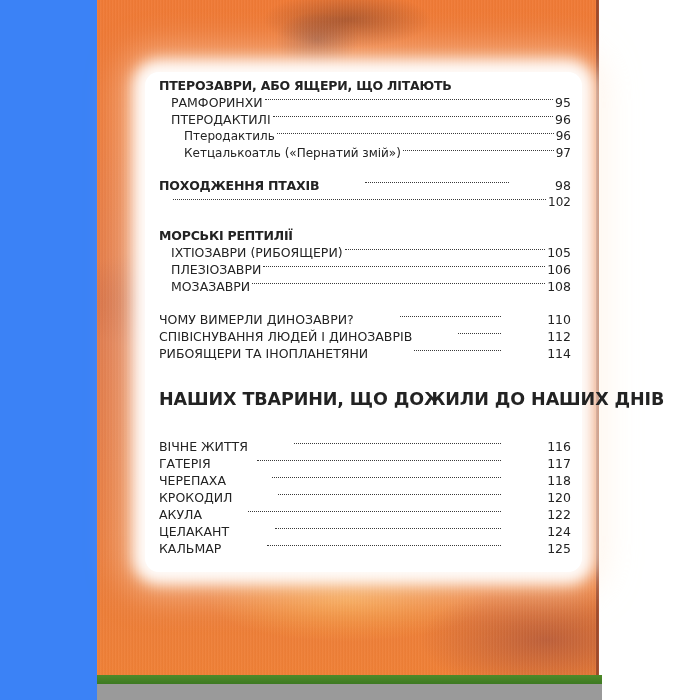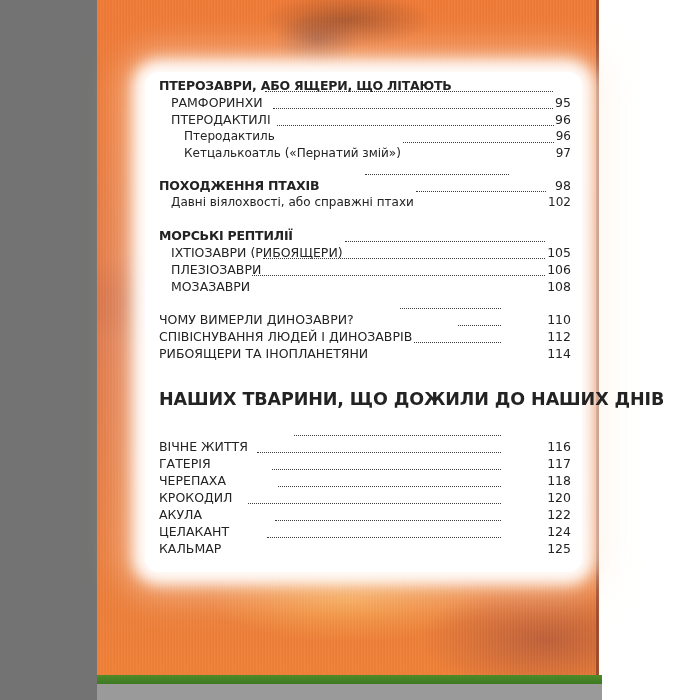--- a/index.html
+++ b/index.html
@@ -8,21 +8,21 @@
       width: 700px;
       height: 700px;
       background: #ffffff;
       overflow: hidden;
       font-family: "DejaVu Sans", "Liberation Sans", sans-serif;
     }
     .stage {
       position: relative;
       width: 557px;
       height: 700px;
-      background: #737373;
+      background: #3b82f6;
     }
     .page {
       position: absolute;
       left: 97px;
       top: 0;
       width: 502px;
       height: 680px;
       overflow: hidden;
       background:
         radial-gradient(ellipse 120px 40px at 250px 20px, rgba(120,60,40,0.55), rgba(120,60,40,0) 70%),
@@ -75,21 +75,21 @@
     }
     .toc {
       position: absolute;
       left: 159px;
       top: 77px;
       width: 412px;
       color: #232323;
     }
     .row {
       display: flex;
-      align-items: flex-start;
+      align-items: center;
       height: 17px;
       line-height: 17px;
       font-size: 12.5px;
       white-space: nowrap;
     }
     .row .label { flex: 0 0 auto; }
     .row .dots {
       flex: 1 1 auto;
       overflow: hidden;
       margin: 0 2px;
@@ -164,21 +164,20 @@
     </div>
 
     <div class="gap-s"></div>
 
     <div class="row bold lvl0">
       <span class="label">ПОХОДЖЕННЯ ПТАХІВ</span>
       <span class="dots"></span>
       <span class="page-num">98</span>
     </div>
     <div class="row lvl1b">
-      <span class="label">Давні віялохвості, або справжні птахи</span>
       <span class="dots"></span>
       <span class="page-num">102</span>
     </div>
 
     <div class="gap-m"></div>
 
     <div class="section-head">МОРСЬКІ РЕПТИЛІЇ</div>
     <div class="row lvl1">
       <span class="label">ІХТІОЗАВРИ (РИБОЯЩЕРИ)</span>
       <span class="dots"></span>

